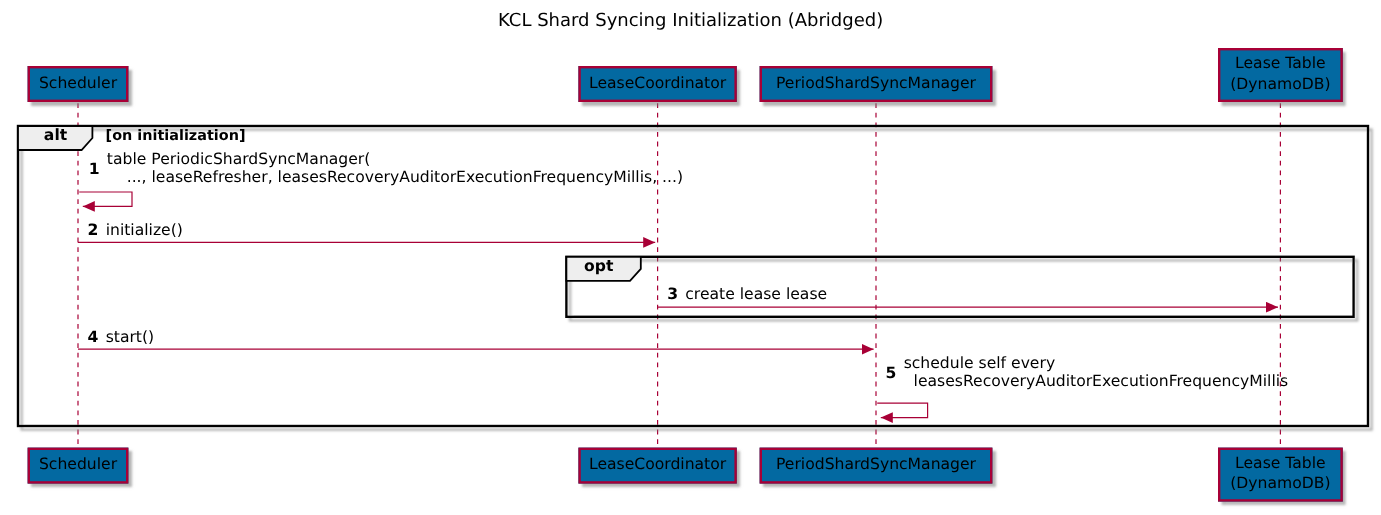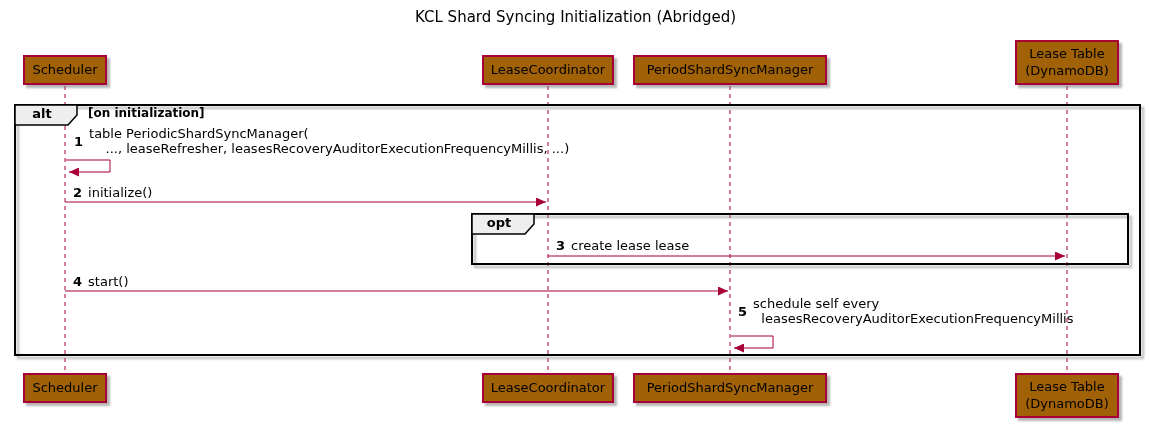--- a/index.html
+++ b/index.html
@@ -12,21 +12,21 @@
     overflow:hidden;
   }
   .title{
     position:absolute;left:0;top:8px;width:1151px;
     text-align:center;font-size:15px;font-weight:normal;
   }
   .gfx{position:absolute;left:0;top:0;}
   .pbox{
     position:absolute;
     box-sizing:border-box;
-    background:#a16207;
+    background:#0369a1;
     border:2px solid #A80036;
     box-shadow:3px 3px 2px rgba(120,120,120,0.55);
     display:flex;align-items:center;justify-content:center;
     font-size:13px;line-height:1.3;text-align:center;
     white-space:pre-line;
     padding:0 6px;
   }
   
   .p-sched-t{left:23px;top:55px;width:84px;height:30px;}
   .p-lc-t{left:482px;top:55px;width:132px;height:30px;}
@@ -34,21 +34,21 @@
   .p-lt-t{left:1015px;top:40px;width:104px;height:45px;}
   
   .p-sched-b{left:23px;top:373px;width:84px;height:30px;}
   .p-lc-b{left:482px;top:373px;width:132px;height:30px;}
   .p-pssm-b{left:633px;top:373px;width:194px;height:30px;}
   .p-lt-b{left:1015px;top:373px;width:104px;height:45px;}
 
   .frame-kw{
     position:absolute;font-size:13px;font-weight:bold;text-align:center;
   }
-  .kw-alt{left:15px;top:106px;width:54px;}
+  .kw-alt{left:2px;top:106px;width:54px;text-align:right;}
   .kw-opt{left:472px;top:215px;width:54px;}
   .frame-guard{
     position:absolute;font-size:12px;font-weight:bold;white-space:nowrap;
   }
   .guard-alt{left:88px;top:106px;}
   .guard-opt{left:554px;top:215px;}
 
   .msg{
     position:absolute;display:flex;align-items:center;gap:6px;
     font-size:13px;line-height:15px;white-space:pre-wrap;

